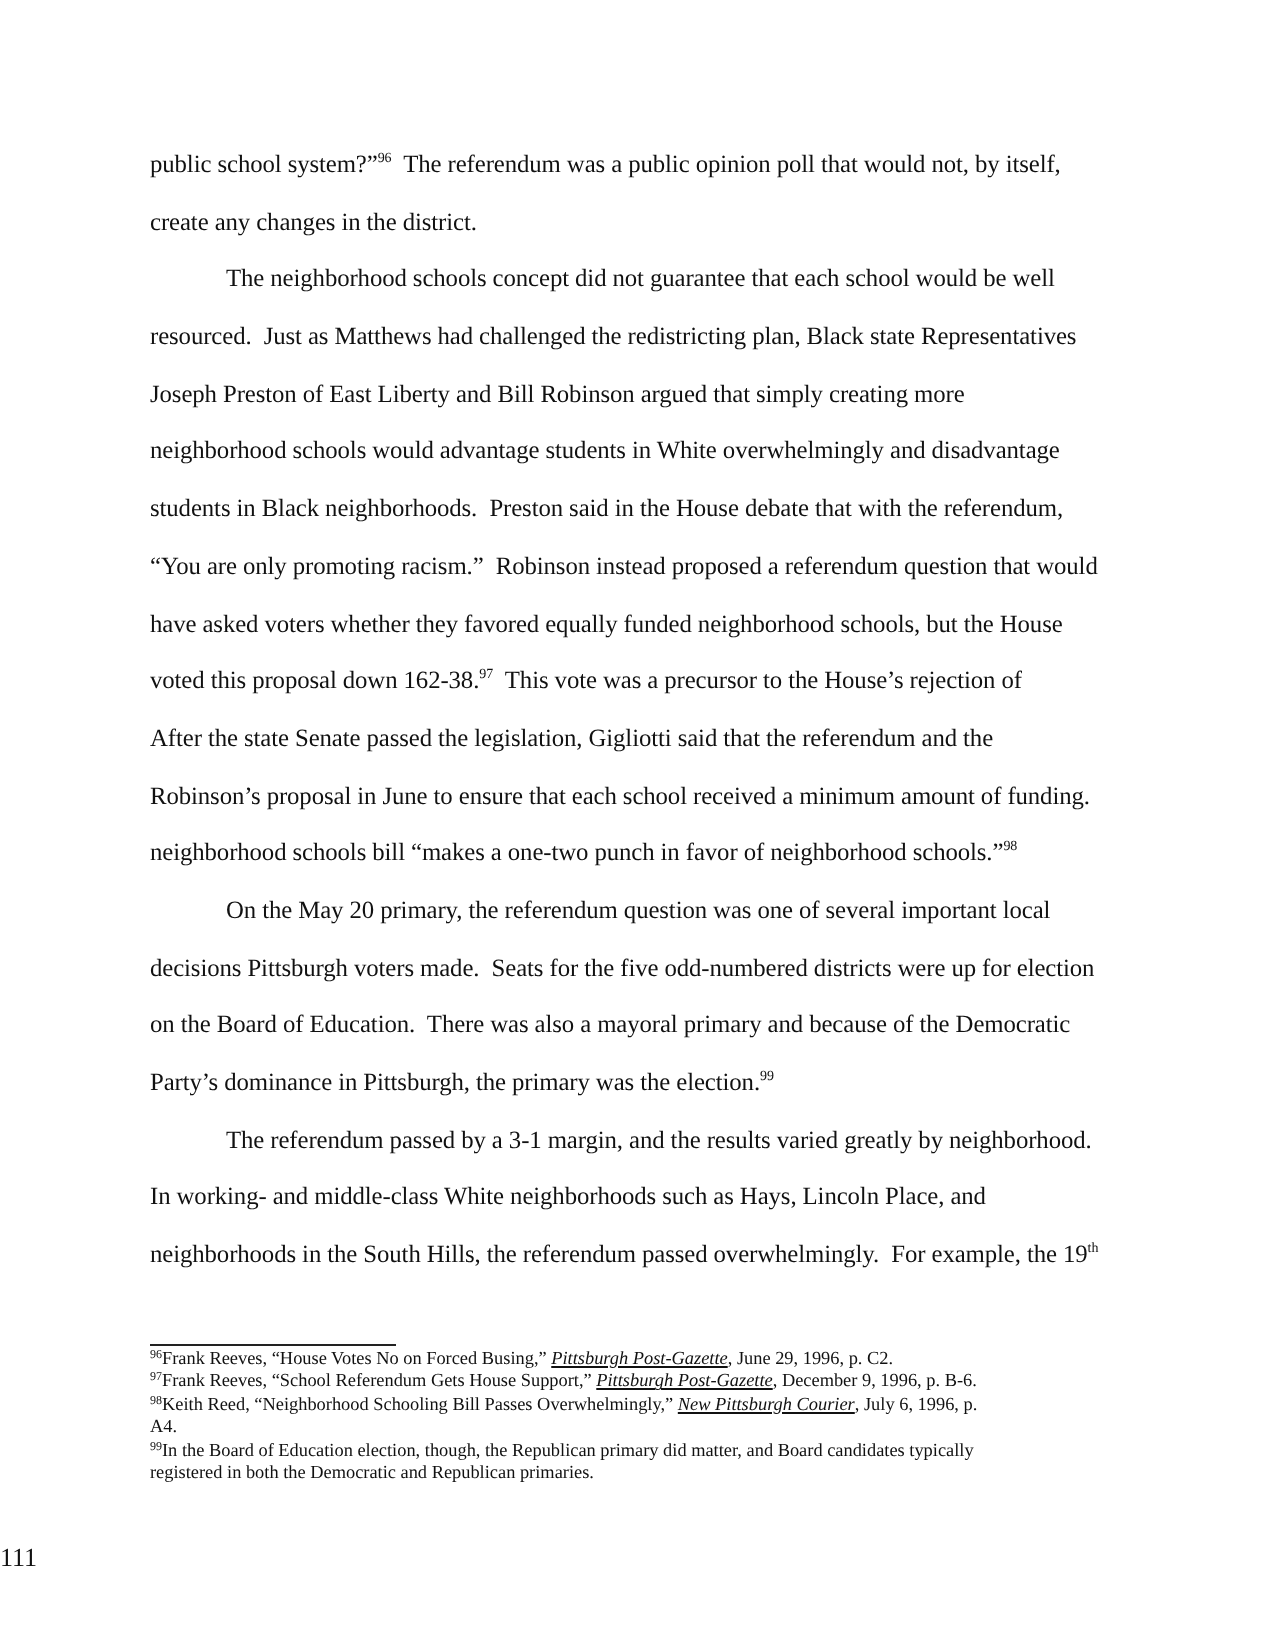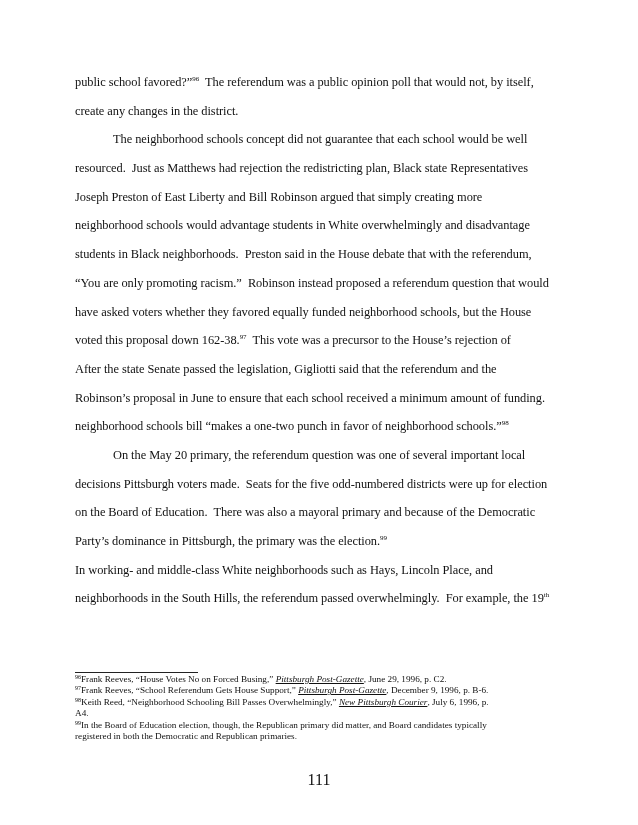--- a/index.html
+++ b/index.html
@@ -70,47 +70,47 @@
     }
     .fn i {
       font-style: italic;
       text-decoration: underline;
     }
     .page-number {
       position: absolute;
       left: 0;
       width: 638px;
       top: 771px;
-      text-align: center;
-      font-size: 16px;
+      font-size: 13px;
     }
   </style>
 </head>
 <body>
 
 <div class="page">
 
   <div class="body-text">
-    <div class="line"><span>public school favored?”</span><sup>96</sup><span style="white-space:pre">  The referendum was a public opinion poll that would not, by itself,</span></div>
+    <div class="line"><span>public school system?”</span><sup>96</sup><span style="white-space:pre">  The referendum was a public opinion poll that would not, by itself,</span></div>
     <div class="line"><span>create any changes in the district.</span></div>
     <div class="line indent"><span>The neighborhood schools concept did not guarantee that each school would be well</span></div>
-    <div class="line"><span style="white-space:pre">resourced.  Just as Matthews had rejection the redistricting plan, Black state Representatives</span></div>
+    <div class="line"><span style="white-space:pre">resourced.  Just as Matthews had challenged the redistricting plan, Black state Representatives</span></div>
     <div class="line"><span>Joseph Preston of East Liberty and Bill Robinson argued that simply creating more</span></div>
     <div class="line"><span>neighborhood schools would advantage students in White overwhelmingly and disadvantage</span></div>
     <div class="line"><span style="white-space:pre">students in Black neighborhoods.  Preston said in the House debate that with the referendum,</span></div>
     <div class="line"><span style="white-space:pre">“You are only promoting racism.”  Robinson instead proposed a referendum question that would</span></div>
     <div class="line"><span>have asked voters whether they favored equally funded neighborhood schools, but the House</span></div>
     <div class="line"><span>voted this proposal down 162-38.</span><sup>97</sup><span style="white-space:pre">  This vote was a precursor to the House’s rejection of</span></div>
     <div class="line"><span>After the state Senate passed the legislation, Gigliotti said that the referendum and the</span></div>
     <div class="line"><span>Robinson’s proposal in June to ensure that each school received a minimum amount of funding.</span></div>
     <div class="line"><span>neighborhood schools bill “makes a one-two punch in favor of neighborhood schools.”</span><sup>98</sup></div>
     <div class="line indent"><span>On the May 20 primary, the referendum question was one of several important local</span></div>
     <div class="line"><span style="white-space:pre">decisions Pittsburgh voters made.  Seats for the five odd-numbered districts were up for election</span></div>
     <div class="line"><span style="white-space:pre">on the Board of Education.  There was also a mayoral primary and because of the Democratic</span></div>
     <div class="line"><span>Party’s dominance in Pittsburgh, the primary was the election.</span><sup>99</sup></div>
+    <div class="line indent"><span>The referendum passed by a 3-1 margin, and the results varied greatly by neighborhood.</span></div>
     <div class="line"><span>In working- and middle-class White neighborhoods such as Hays, Lincoln Place, and</span></div>
     <div class="line"><span style="white-space:pre">neighborhoods in the South Hills, the referendum passed overwhelmingly.  For example, the 19</span><sup>th</sup></div>
   </div>
 
   <div class="rule"></div>
 
   <div class="footnotes">
     <div class="fn"><sup>96</sup><span>Frank Reeves, “House Votes No on Forced Busing,” </span><i>Pittsburgh Post-Gazette</i><span>, June 29, 1996, p. C2.</span></div>
     <div class="fn"><sup>97</sup><span>Frank Reeves, “School Referendum Gets House Support,” </span><i>Pittsburgh Post-Gazette</i><span>, December 9, 1996, p. B-6.</span></div>
     <div class="fn"><sup>98</sup><span>Keith Reed, “Neighborhood Schooling Bill Passes Overwhelmingly,” </span><i>New Pittsburgh Courier</i><span>, July 6, 1996, p.</span></div>

